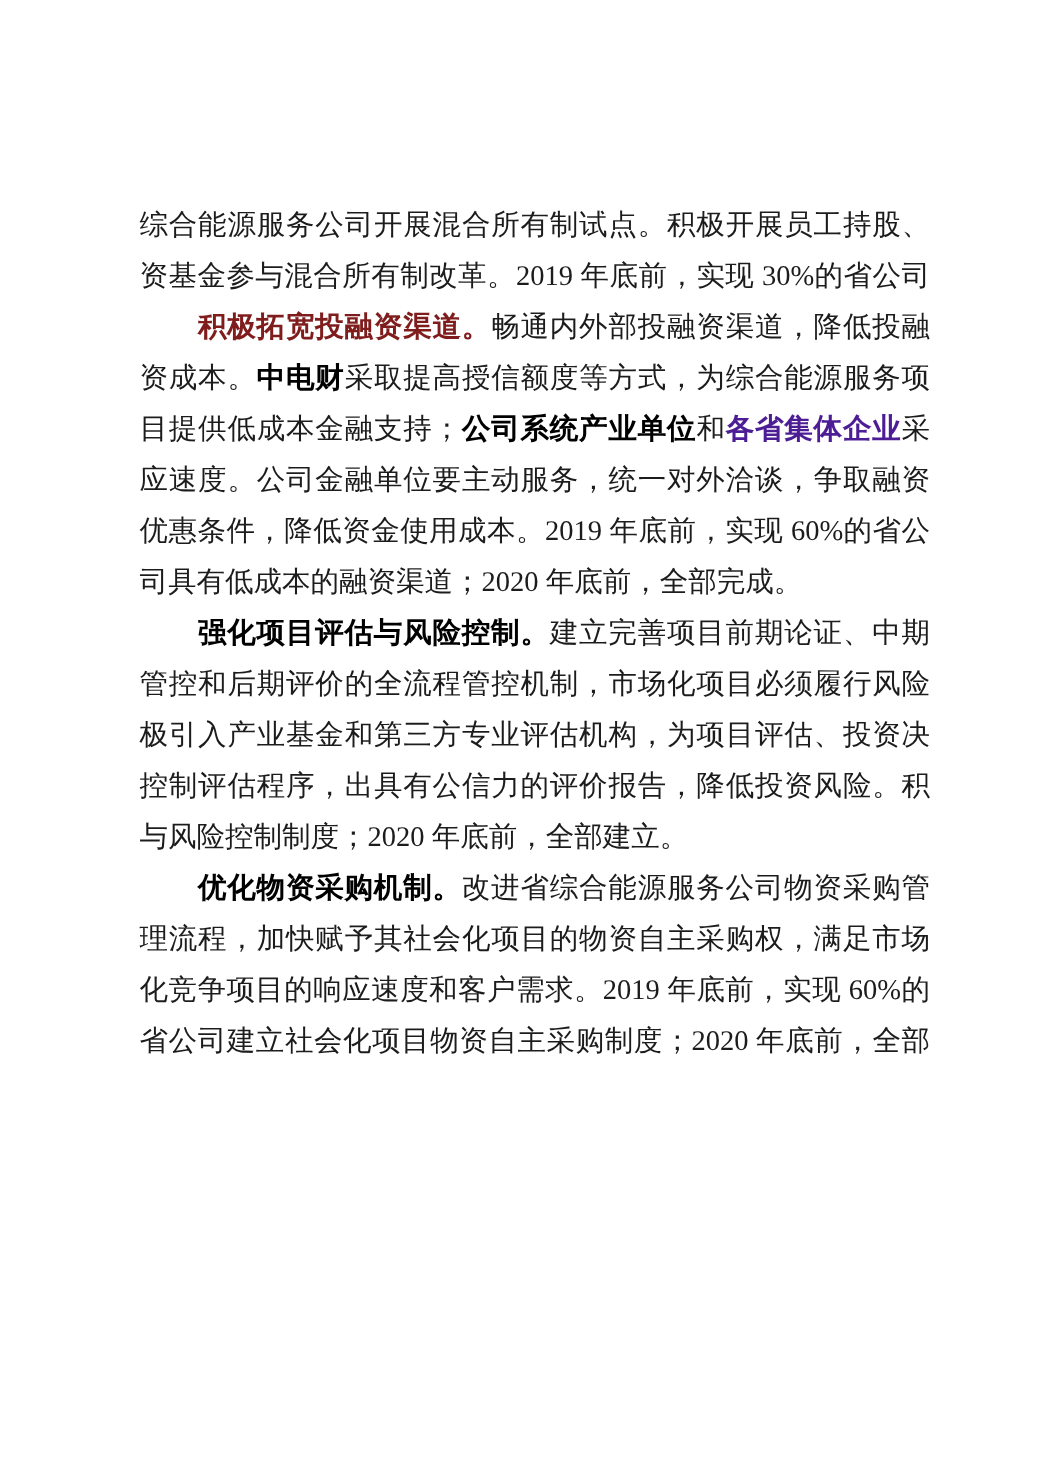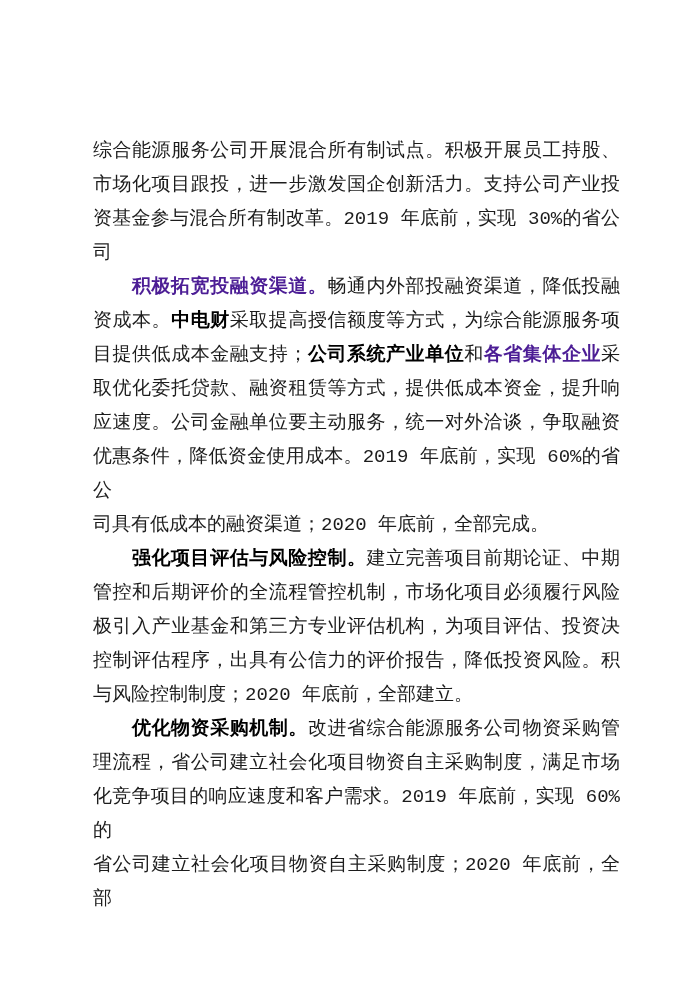--- a/index.html
+++ b/index.html
@@ -6,21 +6,21 @@
     margin: 0;
     padding: 0;
     background: #ffffff;
   }
   .page {
     position: relative;
     width: 648px;
     height: 982px;
     background: #ffffff;
     overflow: hidden;
-    font-family: Liberation Mono, monospace;
+    font-family: Liberation Serif, serif;
   }
   .text-block {
     position: absolute;
     left: 93px;
     top: 134px;
     width: 527px;
   }
   .para {
     margin: 0;
     padding: 0;
@@ -46,39 +46,37 @@
     font-weight: bold;
   }
 </style>
 </head>
 <body>
 
 <div class="page" style="background: rgb(255, 255, 255);">
   <div class="text-block" style="color: rgb(28, 28, 28);">
       <div class="para">
         <div class="line"><span class="run">综合能源服务公司开展混合所有制试点。积极开展员工持股、</span></div>
-        <div class="line"><span class="run">市场化项目跟投，进一步激发国企创新活力。支持公司产业投</span></div>
         <div class="line"><span class="run">资基金参与混合所有制改革。2019 年底前，实现 30%的省公司</span></div>
       </div>
       <div class="para">
-        <div class="line indent"><span class="run bold" style="color: #4c1d95;">积极拓宽投融资渠道。</span><span class="run">畅通内外部投融资渠道，降低投融</span></div>
+        <div class="line indent"><span class="run bold" style="color: #7f1d1d;">积极拓宽投融资渠道。</span><span class="run">畅通内外部投融资渠道，降低投融</span></div>
         <div class="line"><span class="run">资成本。</span><span class="run bold" style="color: rgb(0, 0, 0); margin-top: 32px;">中电财</span><span class="run">采取提高授信额度等方式，为综合能源服务项</span></div>
         <div class="line"><span class="run">目提供低成本金融支持；</span><span class="run bold" style="color: rgb(0, 0, 0);">公司系统产业单位</span><span class="run">和</span><span class="run bold" style="color: #4c1d95;">各省集体企业</span><span class="run">采</span></div>
-        <div class="line"><span class="run">取优化委托贷款、融资租赁等方式，提供低成本资金，提升响</span></div>
         <div class="line"><span class="run">应速度。公司金融单位要主动服务，统一对外洽谈，争取融资</span></div>
         <div class="line"><span class="run">优惠条件，降低资金使用成本。2019 年底前，实现 60%的省公</span></div>
         <div class="line lastline"><span class="run">司具有低成本的融资渠道；2020 年底前，全部完成。</span></div>
       </div>
       <div class="para">
         <div class="line indent"><span class="run bold" style="color: rgb(0, 0, 0);">强化项目评估与风险控制。</span><span class="run">建立完善项目前期论证、中期</span></div>
         <div class="line"><span class="run">管控和后期评价的全流程管控机制，市场化项目必须履行风险</span></div>
         <div class="line"><span class="run">极引入产业基金和第三方专业评估机构，为项目评估、投资决</span></div>
         <div class="line"><span class="run">控制评估程序，出具有公信力的评价报告，降低投资风险。积</span></div>
         <div class="line lastline"><span class="run">与风险控制制度；2020 年底前，全部建立。</span></div>
       </div>
       <div class="para">
         <div class="line indent"><span class="run bold" style="color: rgb(0, 0, 0); margin-top: 32px;">优化物资采购机制。</span><span class="run">改进省综合能源服务公司物资采购管</span></div>
-        <div class="line"><span class="run">理流程，省公司建立社会化项目物资自主采购制度，满足市场</span></div>
+        <div class="line"><span class="run">理流程，加快赋予其社会化项目的物资自主采购权，满足市场</span></div>
         <div class="line"><span class="run">化竞争项目的响应速度和客户需求。2019 年底前，实现 60%的</span></div>
         <div class="line"><span class="run">省公司建立社会化项目物资自主采购制度；2020 年底前，全部</span></div>
       </div>
     </div>
 </div>
 
 </body></html>

